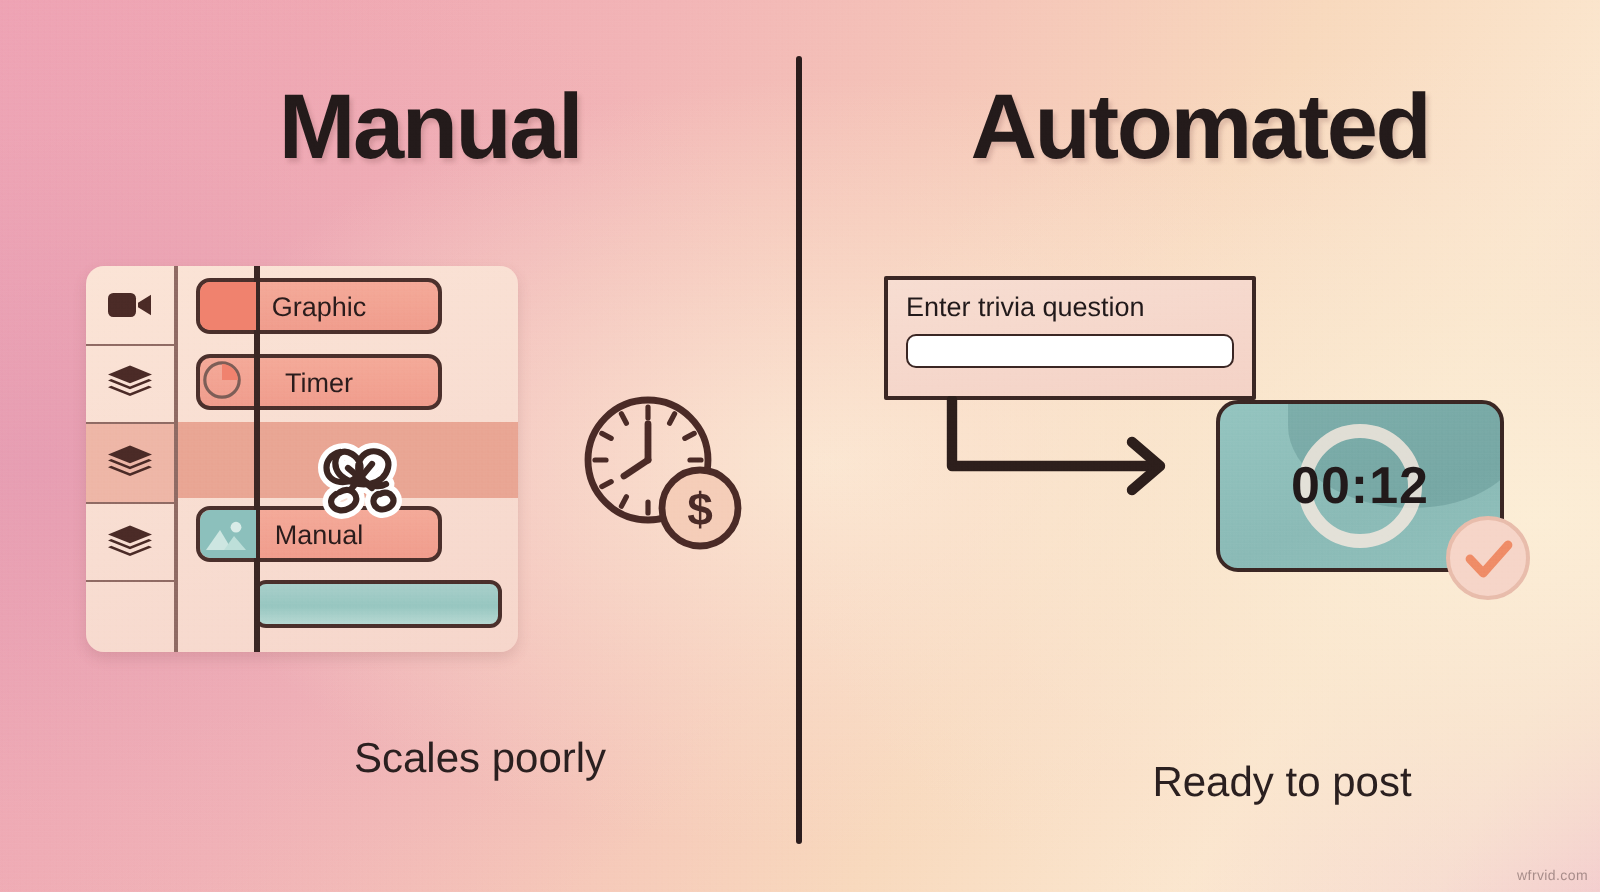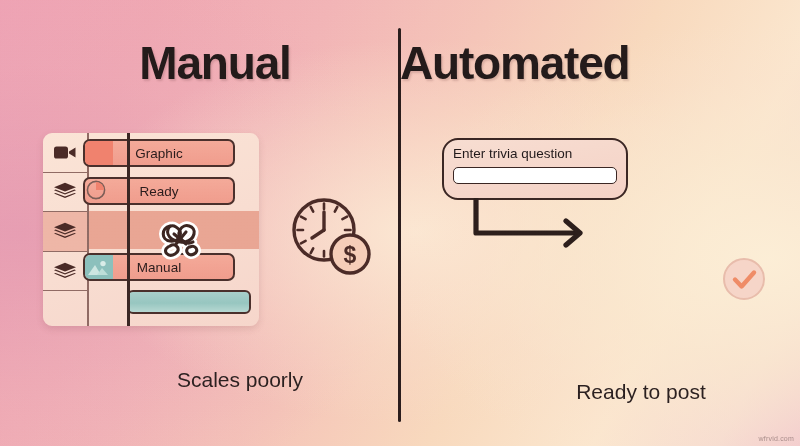--- a/index.html
+++ b/index.html
@@ -39,21 +39,21 @@
     position: absolute;
     top: 36px;
     font-size: 46px;
     font-weight: bold;
     letter-spacing: -1.2px;
     color: #231a1a;
     text-shadow: 1.5px 2px 2px rgba(120,70,70,0.22);
     white-space: nowrap;
   }
   #heading-manual { left: 0; width: 430px; text-align: center; }
-  #heading-automated { left: 400px; width: 400px; }
+  #heading-automated { left: 400px; width: 400px; text-align: center; }
 
   
   .caption {
     position: absolute;
     top: 368px;
     font-size: 21px;
     color: #2a1f1f;
     white-space: nowrap;
     padding-left: 41px;
   }
@@ -109,22 +109,22 @@
   }
   #playhead {
     position: absolute;
     left: 84px; top: 0;
     width: 3px; height: 193px;
     background: #3a2623;
   }
 
   .track {
     position: absolute;
-    left: 40px;
-    width: 152px;
+    left: 55px;
+    width: 123px;
     height: 28px;
     border-radius: 7px;
   }
   .clip {
     position: absolute;
     inset: 0;
     border: 2px solid #4a2f2b;
     border-radius: 7px;
     background: linear-gradient(180deg, #f4a998 0%, #f09c8c 100%);
     display: flex;
@@ -203,21 +203,21 @@
 
   
   #question-card {
     position: absolute;
     left: 442px;
     top: 138px;
     width: 186px;
     height: 62px;
     background: linear-gradient(170deg, #f7ddd1 0%, #f4d2c6 100%);
     border: 2.6px solid #3a2623;
-    border-radius: 16px;
+    border-radius: 1px;
     box-sizing: border-box;
     padding: 6px 9px;
   }
   #question-label {
     font-size: 13.5px;
     color: #21191a;
     white-space: nowrap;
     line-height: 16px;
   }
   #question-input {
@@ -353,21 +353,21 @@
 
     <div class="track" style="top:6px">
       <div class="clip">
         <div class="clip-head"></div>
         <span class="clip-label">Graphic</span>
       </div>
     </div>
 
     <div class="track" style="top:44px">
       <div class="clip">
-        <span class="clip-label">Ready</span>
+        <span class="clip-label">Timer</span>
       </div>
       <svg class="pie-badge" width="20" height="20" viewBox="0 0 20 20">
         <circle cx="10" cy="10" r="8.6" fill="none" stroke="#7d5e57" stroke-width="1.6"></circle>
         <path d="M10 10 L10 2 A8 8 0 0 1 18 10 Z" fill="#f0826e"></path>
       </svg>
     </div>
 
     <div class="track" style="top:120px">
       <div class="clip">
         <div class="clip-thumb">
@@ -430,20 +430,25 @@
   <div id="question-card">
     <div id="question-label">Enter trivia question</div>
     <div id="question-input"></div>
   </div>
 
   <svg id="flow-arrow" viewBox="0 0 128 56">
     <path d="M6 2 L6 35 L108 35" fill="none" stroke="#2c1e1b" stroke-width="5.2" stroke-linecap="round" stroke-linejoin="round"></path>
     <path d="M96 23 L110 35 L96 47" fill="none" stroke="#2c1e1b" stroke-width="5.2" stroke-linecap="round" stroke-linejoin="round"></path>
   </svg>
 
+  <div id="video-card">
+    <div id="video-sheen"></div>
+    <div id="timer-ring"></div>
+    <div id="timer-text">00:12</div>
+  </div>
 
   <div id="check-badge">
     <svg width="38" height="38" viewBox="0 0 38 38">
       <path d="M10 19.5 L16.6 26.5 L29 12.5" fill="none" stroke="#ef8b66" stroke-width="4.4" stroke-linecap="round" stroke-linejoin="round"></path>
     </svg>
   </div>
 
   <div class="caption" id="caption-left">Scales poorly</div>
   <div class="caption" id="caption-right">Ready to post</div>
 

